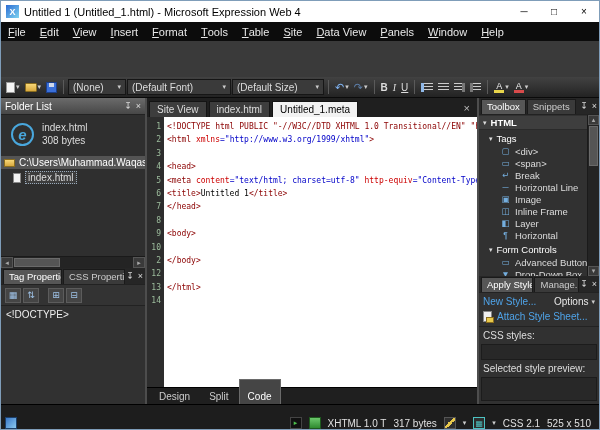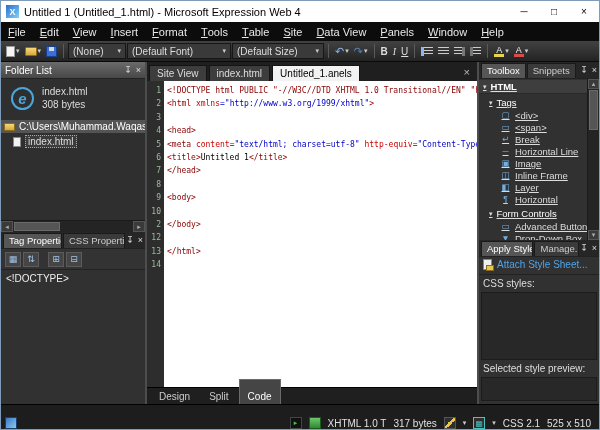--- a/index.html
+++ b/index.html
@@ -13,21 +13,21 @@
   .title-text{flex:1;font-size:11px;color:#000;white-space:nowrap;overflow:hidden;}
   .win-controls{display:flex;height:100%;flex:none;}
   .win-btn{width:30px;display:flex;align-items:center;justify-content:center;font-size:10px;color:#000;}
 
   
   .menu-bar{height:19px;flex:none;background:#0c0c0c;display:flex;align-items:stretch;color:#e8e8e8;font-size:11px;}
   .menu-item{padding:0 7px;display:flex;align-items:center;white-space:nowrap;}
   .menu-item u{text-decoration:underline;}
 
   
-  .toolbar{height:21px;flex:none;background:linear-gradient(#424242,#232323);border-bottom:1px solid #0a0a0a;display:flex;align-items:center;padding:0 3px;gap:1px;}
+  .toolbar{height:21px;flex:none;background:linear-gradient(#424242,#232323);border-bottom:1px solid #0a0a0a;display:flex;align-items:center;padding:0 3px;gap:1px;margin-top:36px;}
   .tb-btn{height:18px;padding:0 2px;display:flex;align-items:center;gap:1px;color:#ddd;font-size:10px;}
   .tb-sep{width:1px;height:14px;background:#5a5a5a;margin:0 3px;flex:none;}
   .dd{font-size:7px;color:#ccc;}
   .tb-select{height:16px;background:#3a3a3a;border:1px solid #161616;color:#ddd;font-size:10px;display:flex;align-items:center;justify-content:space-between;gap:3px;padding:0 4px;white-space:nowrap;overflow:hidden;}
   .ico-page{width:9px;height:11px;background:#f5f5f5;border:1px solid #999;}
   .ico-folder{width:12px;height:9px;background:linear-gradient(#f7d777,#d8a93f);border:1px solid #8a6d1f;border-radius:1px;}
   .ico-save{width:11px;height:11px;background:#3a6fd8;border:1px solid #1c3f8a;position:relative;}
   .ico-save::after{content:"";position:absolute;left:2px;top:0;width:5px;height:4px;background:#cfd8ea;}
   .glyph-undo{color:#7fb2f0;font-size:11px;}
   .glyph-redo{color:#5c7ea8;font-size:11px;}
@@ -93,21 +93,21 @@
   .tok-tag{color:#8b0000;}
   .tok-attr{color:#cc0000;}
   .tok-val{color:#0000c8;}
   .tok-txt{color:#000;}
   .view-tabs{height:17px;flex:none;background:#1f1f1f;border-top:1px solid #000;display:flex;align-items:center;gap:1px;padding:1px 3px;}
   .view-tab{padding:11px 8px;font-size:10px;color:#ccc;border:1px solid transparent;}
   .view-tab.active{background:#454545;border-color:#6a6a6a;color:#fff;}
 
   
   .toolbox-body{flex:1;display:flex;min-height:0;}
-  .tbx-list{flex:1;min-width:0;overflow:hidden;padding-top:1px;color:#ddd;font-size:9.5px;text-decoration:underline;}
+  .tbx-list{flex:1;min-width:0;overflow:hidden;padding-top:1px;color:#ddd;font-size:9.5px;}
   .tbx-root{height:14px;display:flex;align-items:center;gap:4px;padding:0 4px;color:#fff;font-weight:bold;background:#3e3e3e;border-bottom:1px solid #2a2a2a;}
   .tbx-group{height:13px;display:flex;align-items:center;gap:4px;padding:0 4px 0 10px;color:#fff;margin-top:2px;}
   .tbx-item{height:12px;display:flex;align-items:center;gap:5px;padding:0 2px 0 22px;white-space:nowrap;overflow:hidden;}
   .tbx-ico{width:9px;flex:none;text-align:center;color:#74aede;font-size:8.5px;}
   .chev{font-size:7px;color:#ddd;}
   .v-scroll{width:12px;flex:none;background:#242424;border-left:1px solid #1a1a1a;display:flex;flex-direction:column;align-items:stretch;}
   .v-thumb{height:40px;background:#555;border:1px solid #6a6a6a;margin:1px;}
   .v-track{flex:1;}
 
   
@@ -279,21 +279,21 @@
         </div>
         <div class="tag-selector">&lt;!DOCTYPE&gt;</div>
         <div class="folder-fill"></div>
       </div>
     </div>
 
     <div class="col-center">
       <div class="doc-tabs">
         <div class="doc-tab">Site View</div>
           <div class="doc-tab">index.html</div>
-          <div class="doc-tab active">Untitled_1.anels</div>
+          <div class="doc-tab active">Untitled_1.meta</div>
           <span class="doc-close">×</span>
       </div>
       <div class="code-area">
         <div class="gutter">
             <div>1</div>
             <div>2</div>
             <div>3</div>
             <div>4</div>
             <div>5</div>
             <div>6</div>
@@ -407,20 +407,27 @@
       <div class="panel" style="flex:1">
         <div class="panel-tabs">
           <div class="panel-tab active">Apply Styles</div>
             <div class="panel-tab">Manage...</div>
             <span class="panel-icons">
             <span>↧</span>
             <span>×</span>
           </span>
         </div>
         <div class="styles-body">
+          <div class="styles-row1">
+            <span class="link">New Style...</span>
+            <span class="options-btn">
+              <span>Options</span>
+              <span class="dd">▾</span>
+            </span>
+          </div>
           <div class="attach-row">
             <span class="ico-attach"></span>
             <span class="link">Attach Style Sheet...</span>
           </div>
           <div class="css-label">CSS styles:</div>
           <div class="css-list"></div>
           <div class="css-label">Selected style preview:</div>
           <div class="preview-box"></div>
         </div>
       </div>

